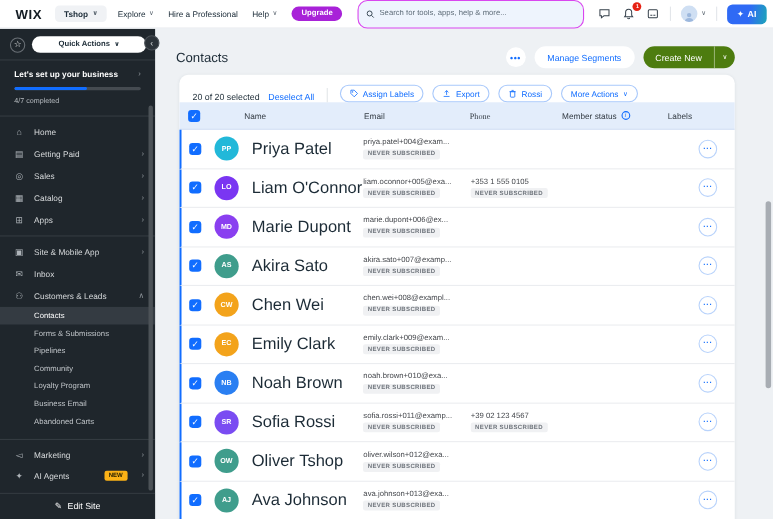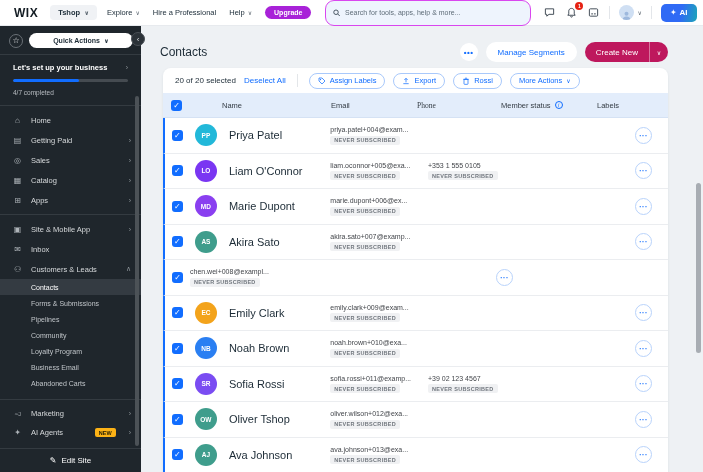--- a/index.html
+++ b/index.html
@@ -61,55 +61,55 @@
 
   
   .content { position:absolute; left:141px; top:26px; width:562px; height:446px; }
   .content-header { display:flex; align-items:center; padding:12px 0 0 19px; height:40px; }
   .page-title { font-size:12px; font-weight:500; color:#1c2b36; }
   .ch-actions { margin-left:auto; margin-right:35px; display:flex; align-items:center; gap:8px; }
   .dots-circle { width:18px; height:18px; border-radius:50%; background:#fff; color:#116dff; font-size:8px; font-weight:700;
                  display:flex; align-items:center; justify-content:center; letter-spacing:.5px; }
   .ms-btn { height:20px; border-radius:10px; background:#fff; color:#116dff; font-size:8px; font-weight:500;
             display:flex; align-items:center; padding:0 12px; }
-  .cn-btn { height:20px; border-radius:10px; background:#be185d; color:#fff; font-size:8px; font-weight:500;
+  .cn-btn { height:20px; border-radius:10px; background:#4d7c0f; color:#fff; font-size:8px; font-weight:500;
             display:flex; align-items:center; overflow:hidden; }
   .cn-main { padding:0 11px; height:100%; display:flex; align-items:center; border-right:1px solid rgba(255,255,255,.4); }
   .cn-chev { width:18px; height:100%; display:flex; align-items:center; justify-content:center; font-size:6px; }
 
   .card { position:absolute; left:22px; top:42px; width:505px; height:420px; background:#fff; border-radius:8px 8px 0 0;
           box-shadow:0 1px 3px rgba(22,45,61,.08); overflow:hidden; }
-  .toolbar { height:25px; display:flex; align-items:center; padding:0 10px 0 12px; gap:8px; }
+  .toolbar { height:25px; display:flex; align-items:flex-end; padding:0 10px 0 12px; gap:8px; }
   .sel-text { font-size:8px; color:#1c2b36; }
   .link { font-size:8px; color:#116dff; }
   .v-div { width:1px; height:13px; background:#e3e6e9; margin:0 3px; }
   .pill { height:16px; border:1px solid #a9c9fb; border-radius:9px; color:#116dff; font-size:7.5px;
           display:flex; align-items:center; gap:4px; padding:0 8px; background:#fff; white-space:nowrap; }
   .pill svg { display:block; }
 
   .thead { height:25px; background:#e3edfb; border-bottom:1px solid #d5e2f4; display:flex; align-items:center; }
   .col { font-size:7.5px; color:#333b43; }
   .c1 { width:27px; display:flex; justify-content:center; }
   .c2 { width:141px; padding-left:32px; }
-  .c3 { width:86px; }
+  .c3 { width:96px; }
   .c4 { width:84px;font-family:Liberation Serif, serif; }
   .c5 { width:88px; display:flex; align-items:center; gap:4px; }
   .c6 { width:67px; padding-left:8px; }
   .info-ic { width:8px; height:8px; border:1px solid #116dff; border-radius:50%; color:#116dff; font-size:5.5px;
              display:flex; align-items:center; justify-content:center; font-style:italic; }
 
   .rows { }
   .row { height:35.5px; display:flex; align-items:center; border-bottom:1px solid #ebedf0; border-left:2px solid #116dff; }
   .row .c1 { width:25px; }
   .checkbox { width:11px; height:11px; background:#116dff; border-radius:3px; color:#fff; font-size:8px;
               display:flex; align-items:center; justify-content:center; }
   .c-name { width:141px; display:flex; align-items:center; gap:12px; padding-left:5px; }
   .avatar { width:22px; height:22px; border-radius:50%; color:#fff; font-size:6.5px; font-weight:700;
             display:flex; align-items:center; justify-content:center; flex:0 0 auto; }
-  .name { font-size:11px; color:#1c2b36; white-space:nowrap; }
+  .name { font-size:15px; color:#1c2b36; white-space:nowrap; }
   .c-email, .c-phone { display:flex; flex-direction:column; justify-content:center; align-items:flex-start; gap:2.5px; }
   .c-email { width:98px; } .c-phone { width:84px; }
   .val { font-size:7px; color:#42454a; white-space:nowrap; }
   .chip { background:#f0f1f3; color:#70767d; font-size:5.5px; font-weight:700; letter-spacing:.3px;
           border-radius:2px; padding:1.5px 4px; white-space:nowrap; }
   .c-member { width:88px; }
   .c-labels { width:69px; display:flex; justify-content:flex-end; padding-right:16px; }
   .more-btn { width:17px; height:17px; border:1px solid #b9d3fb; border-radius:50%; color:#116dff; font-size:7px;
               font-weight:700; letter-spacing:.5px; display:flex; align-items:center; justify-content:center; }
 
@@ -442,20 +442,24 @@
             <span class="more-btn">···</span>
           </span>
       </div>
 
       <div class="row">
         <span class="c1">
             <span class="checkbox">
               <span>✓</span>
             </span>
           </span>
+        <span class="c-name">
+          <span class="avatar" style="background: rgb(243, 163, 27);">CW</span>
+          <span class="name">Chen Wei</span>
+        </span>
         <span class="c-email">
             <span class="val">chen.wei+008@exampl...</span>
             <span class="chip">NEVER SUBSCRIBED</span>
           </span>
         <span class="c-phone"></span>
         <span class="c-member"></span>
         <span class="c-labels">
             <span class="more-btn">···</span>
           </span>
       </div>

